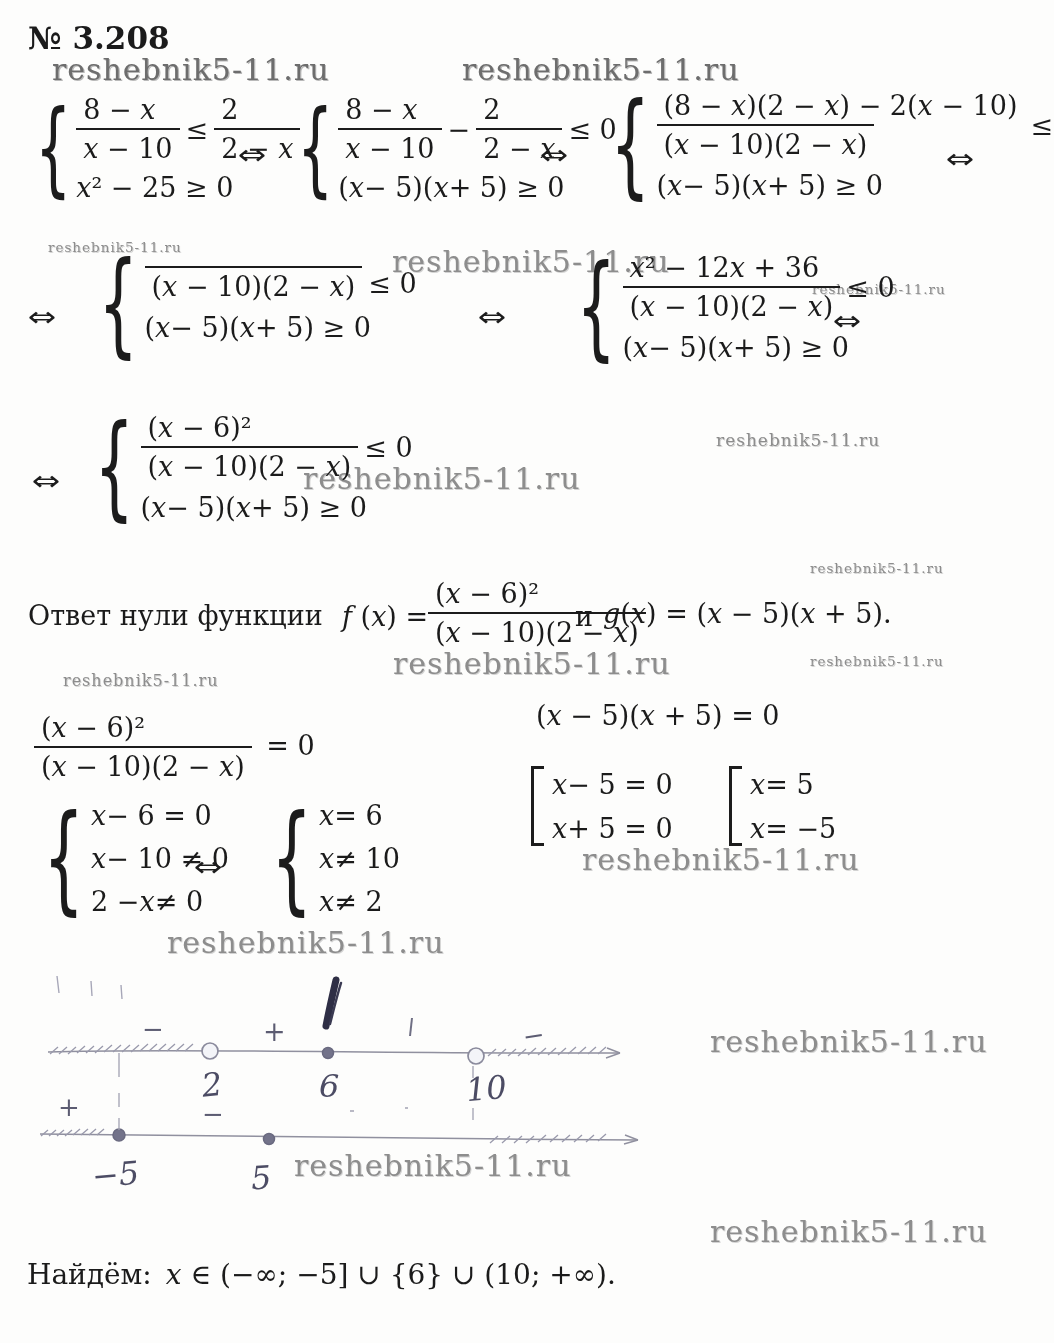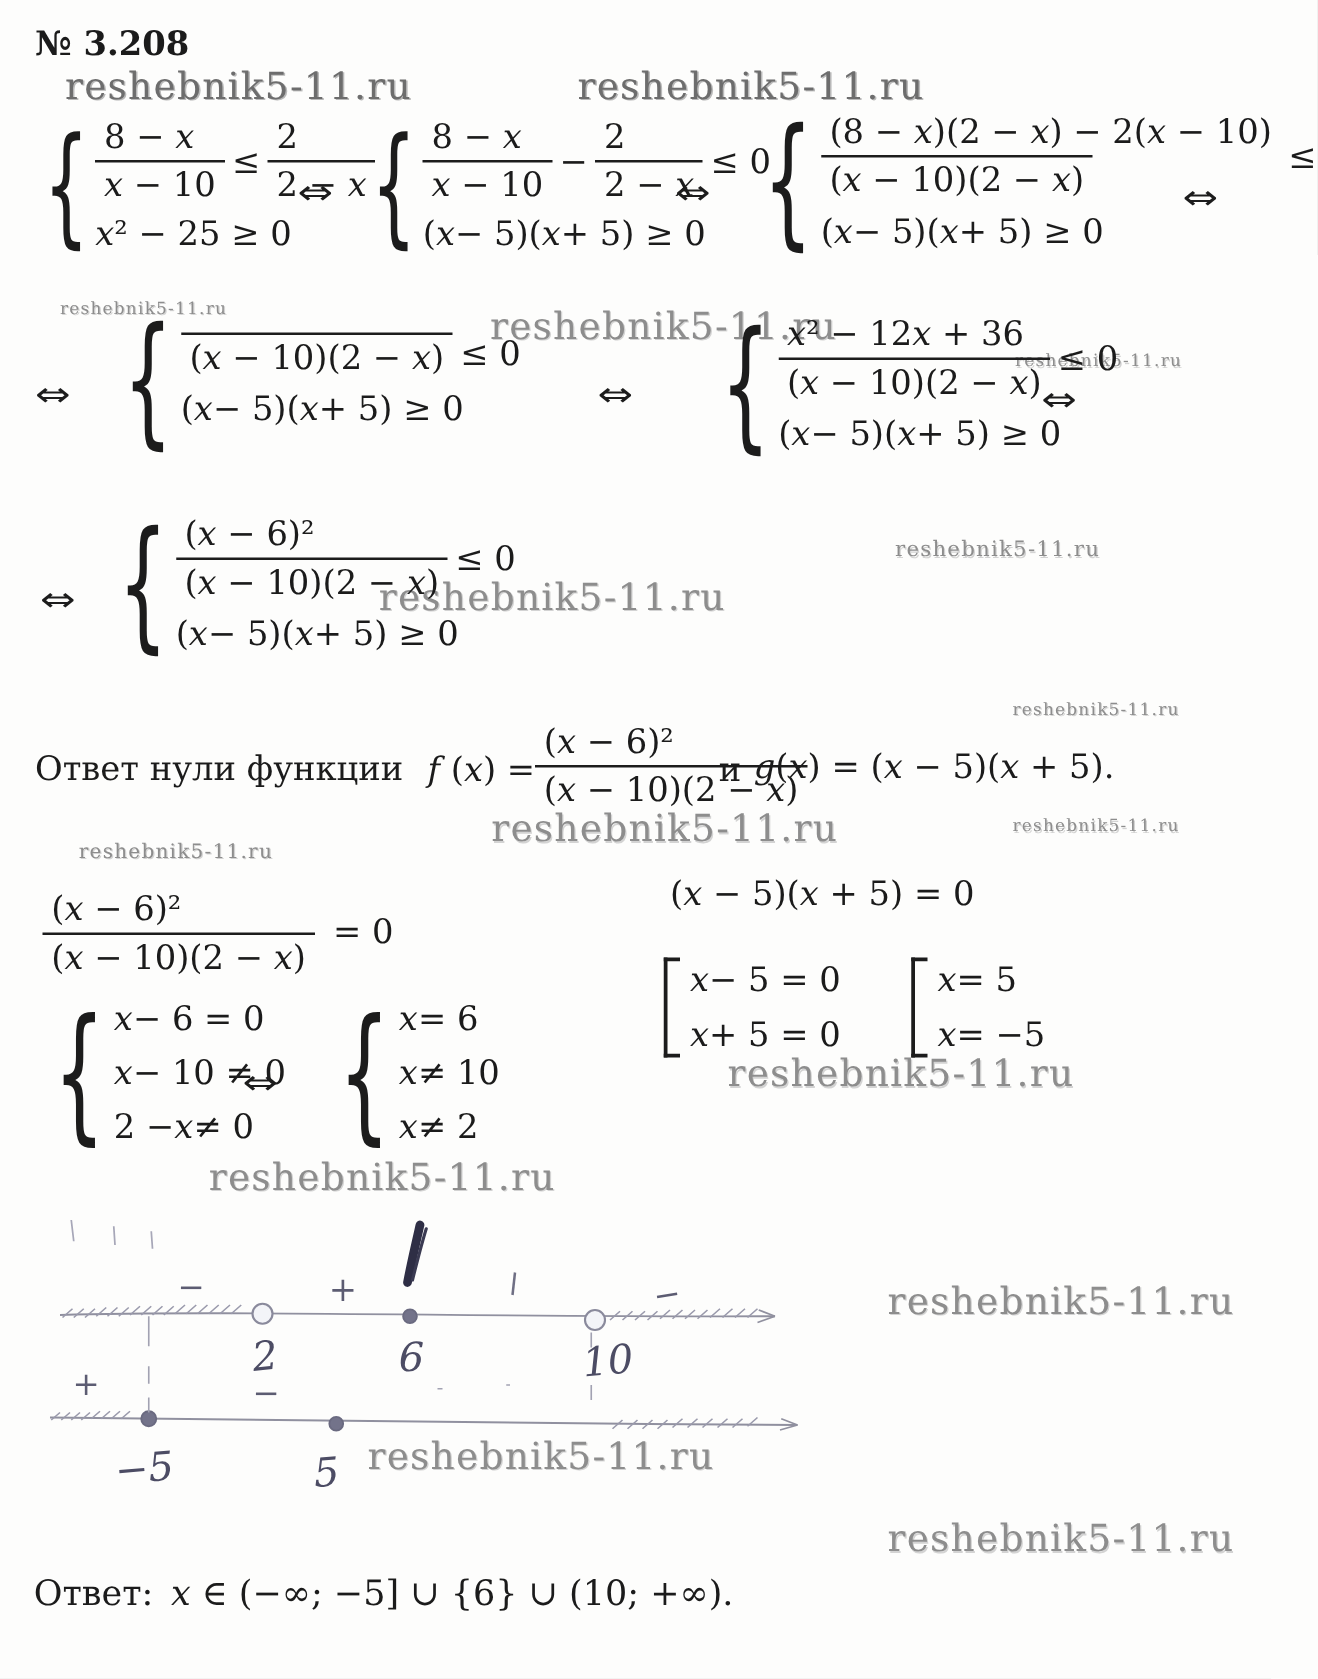--- a/index.html
+++ b/index.html
@@ -17,21 +17,21 @@
   .brace{font-family:"DejaVu Sans",sans-serif;font-weight:400;color:#1c1c1c;line-height:.92;
          transform:scaleX(.55);transform-origin:center;margin:0 -10px 0 -14px}
   .iff{font-family:"DejaVu Sans",sans-serif;font-size:34px;color:#1c1c1c;z-index:3;transform:scaleY(.8)}
   .sqbr{width:13px;border:3px solid #1c1c1c;border-right:none;box-sizing:border-box}
   .wm{font-family:"DejaVu Serif",serif;font-weight:400;color:#8d8d8d;letter-spacing:1px;
       white-space:nowrap;z-index:1;text-shadow:1px 1px 0 rgba(170,170,170,.5)}
   .wm.lg{font-size:30px}
   .wm.md{font-size:17px}
   .wm.sm{font-size:13.5px}
   .wm.dark{color:#6d6d6d;text-shadow:1.2px 1.2px 0 rgba(130,130,130,.55)}
-  .hdr{font-size:27px;font-weight:700;z-index:3}
+  .hdr{font-size:31px;font-weight:700;z-index:3}
   svg{display:block}
 </style>
 </head>
 <body>
 
 <div class="canvas">
 
   <div class="abs hdr" style="left:28px;top:20px">№ 3.208</div>
 
   <div class="abs wm lg dark" style="left:52px;top:52px">reshebnik5-11.ru</div>
@@ -254,17 +254,17 @@
         <path d="M99 160 v12" stroke="#a2a2b2" stroke-width="1.3" fill="none"></path>
         <text x="38" y="158" font-size="26" fill="#5c5c72">+</text>
         <text x="182" y="165" font-size="26" fill="#5c5c72">−</text>
         <text x="72" y="228" font-size="32" font-style="italic" fill="#4c4c64" transform="rotate(-5 90 218)">−5</text>
         <text x="231" y="231" font-size="32" font-style="italic" fill="#4c4c64" transform="rotate(-4 240 221)">5</text>
       </g>
     </svg>
   </div>
 
   <div class="abs math" style="left:27px;top:1258px;display:flex;gap:14px">
-    <span style="font-size:28px">Ответ:</span>
+    <span style="font-size:28px">Найдём:</span>
     <span style="font-size:28px"><i>x</i> ∈ (−∞; −5] ∪ {6} ∪ (10; +∞).</span>
   </div>
 
 </div>
 
 </body></html>

